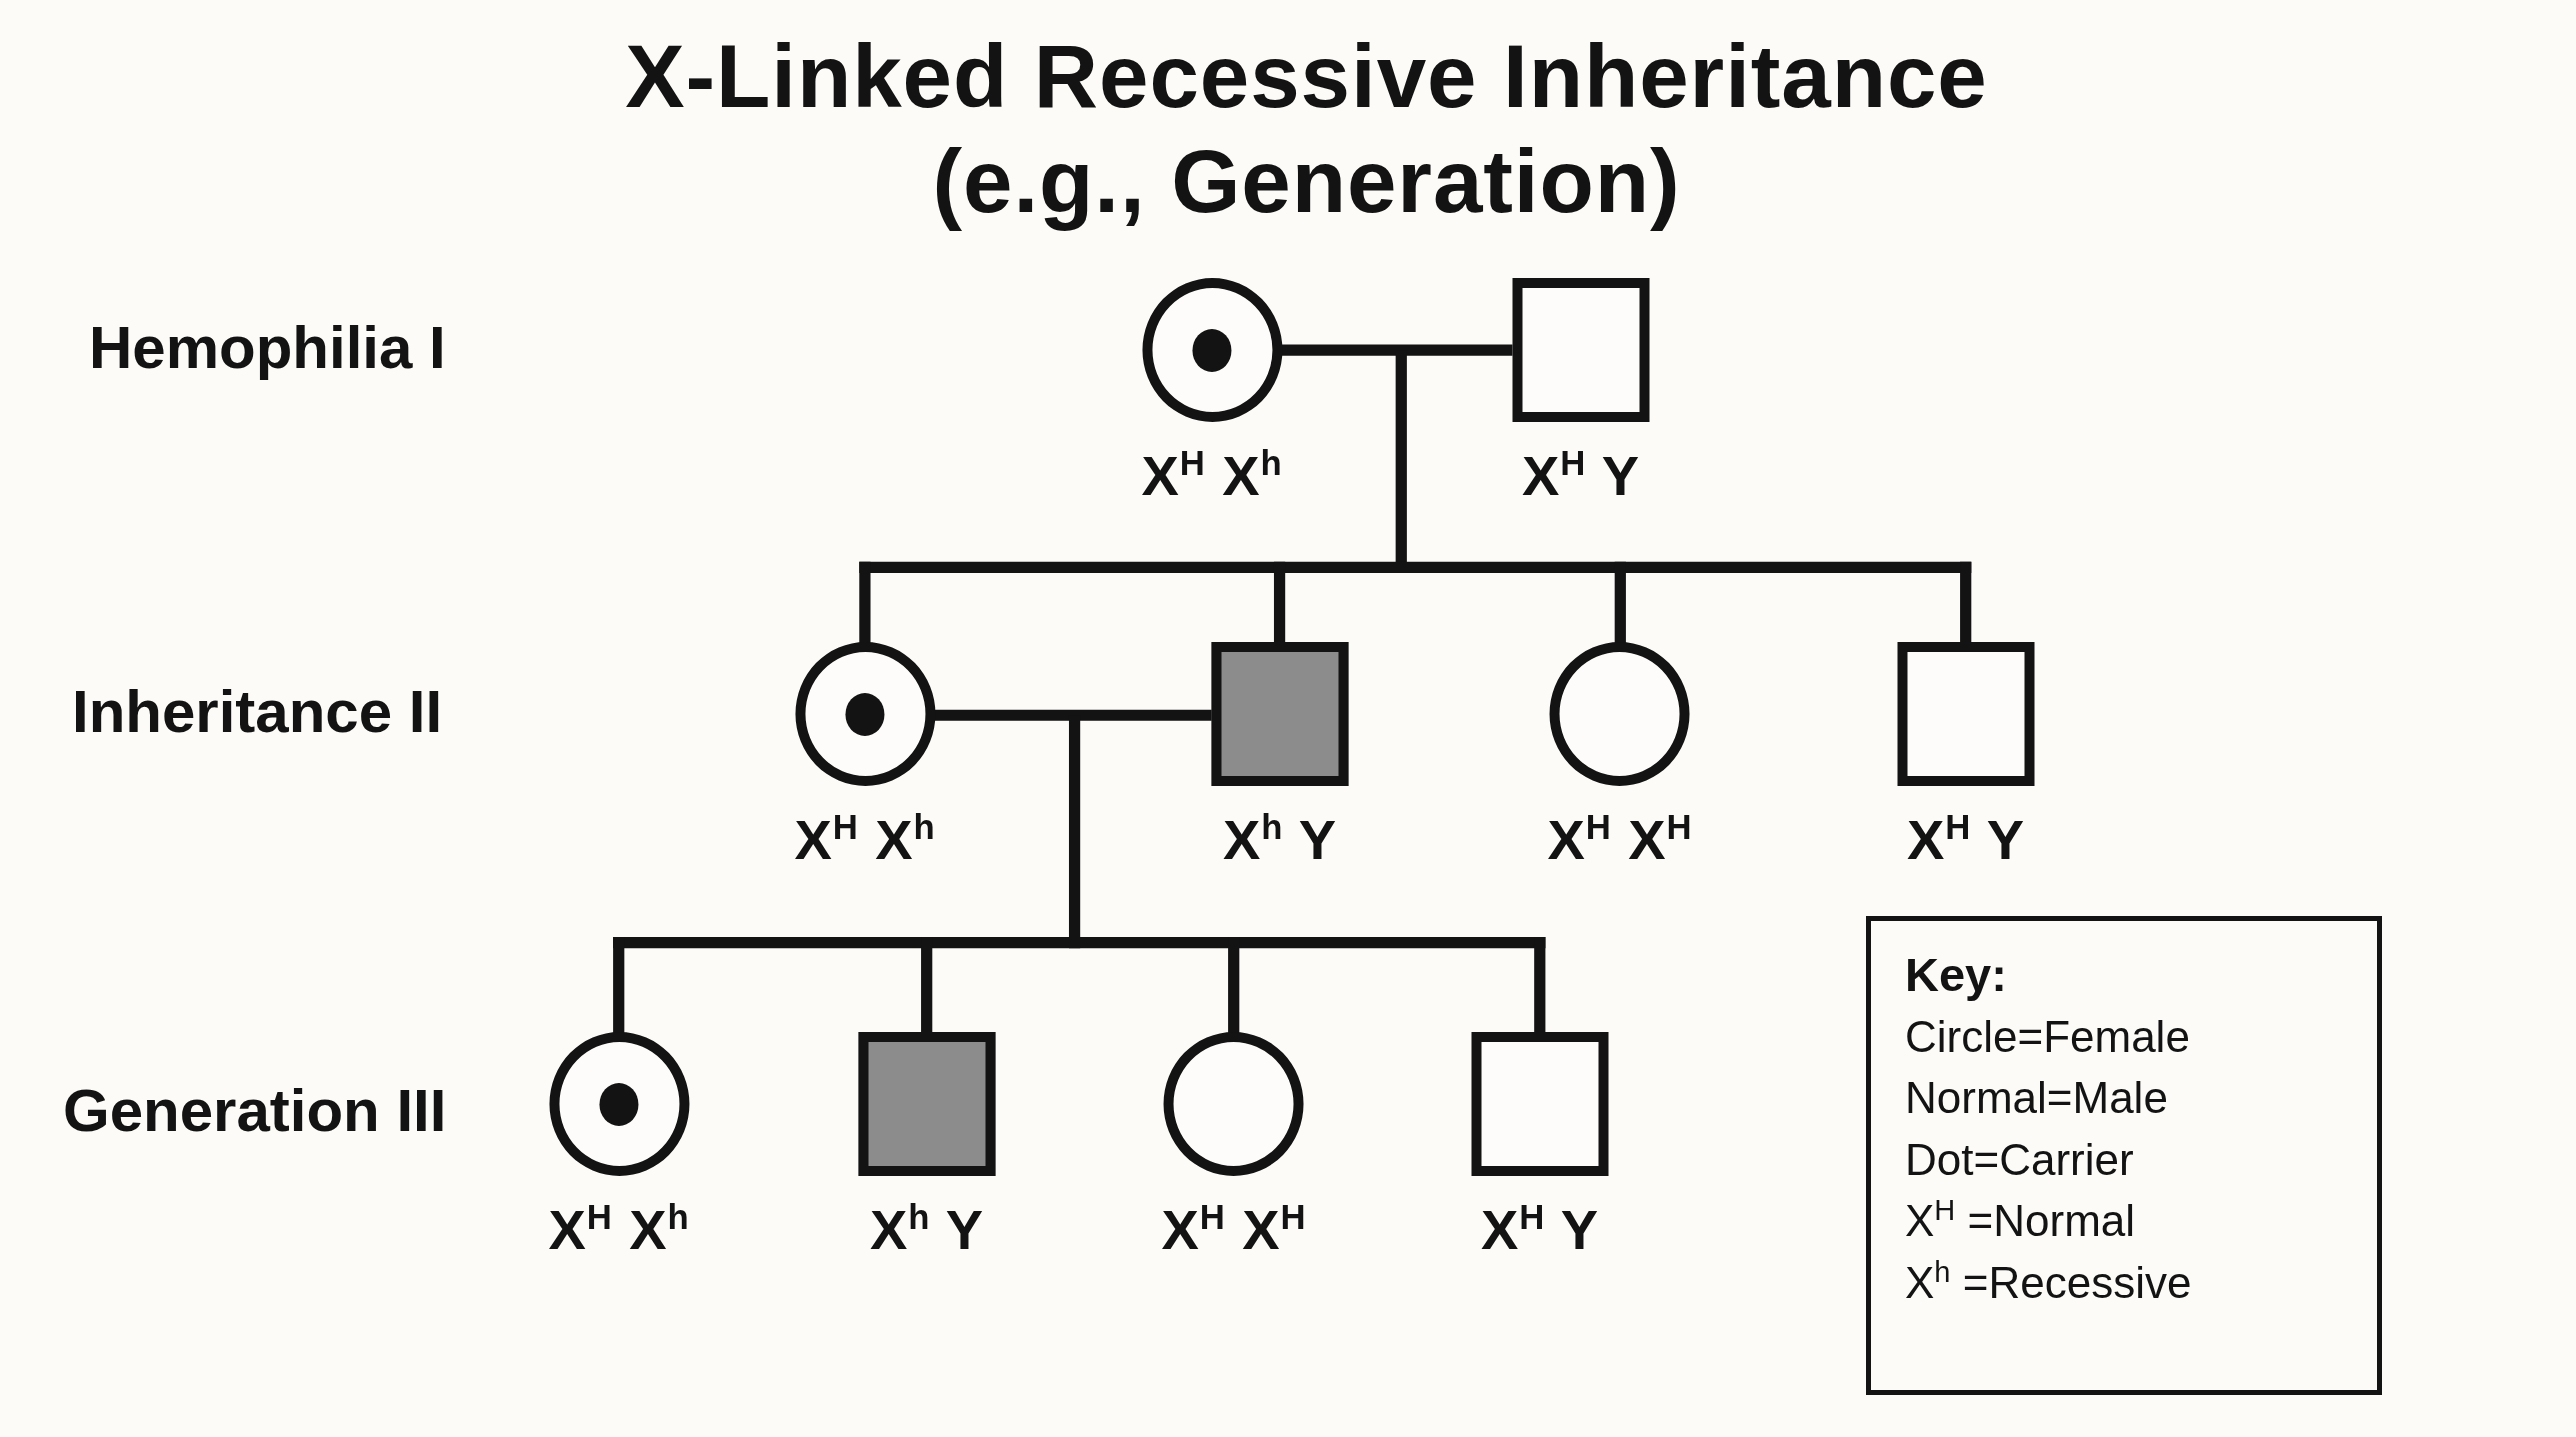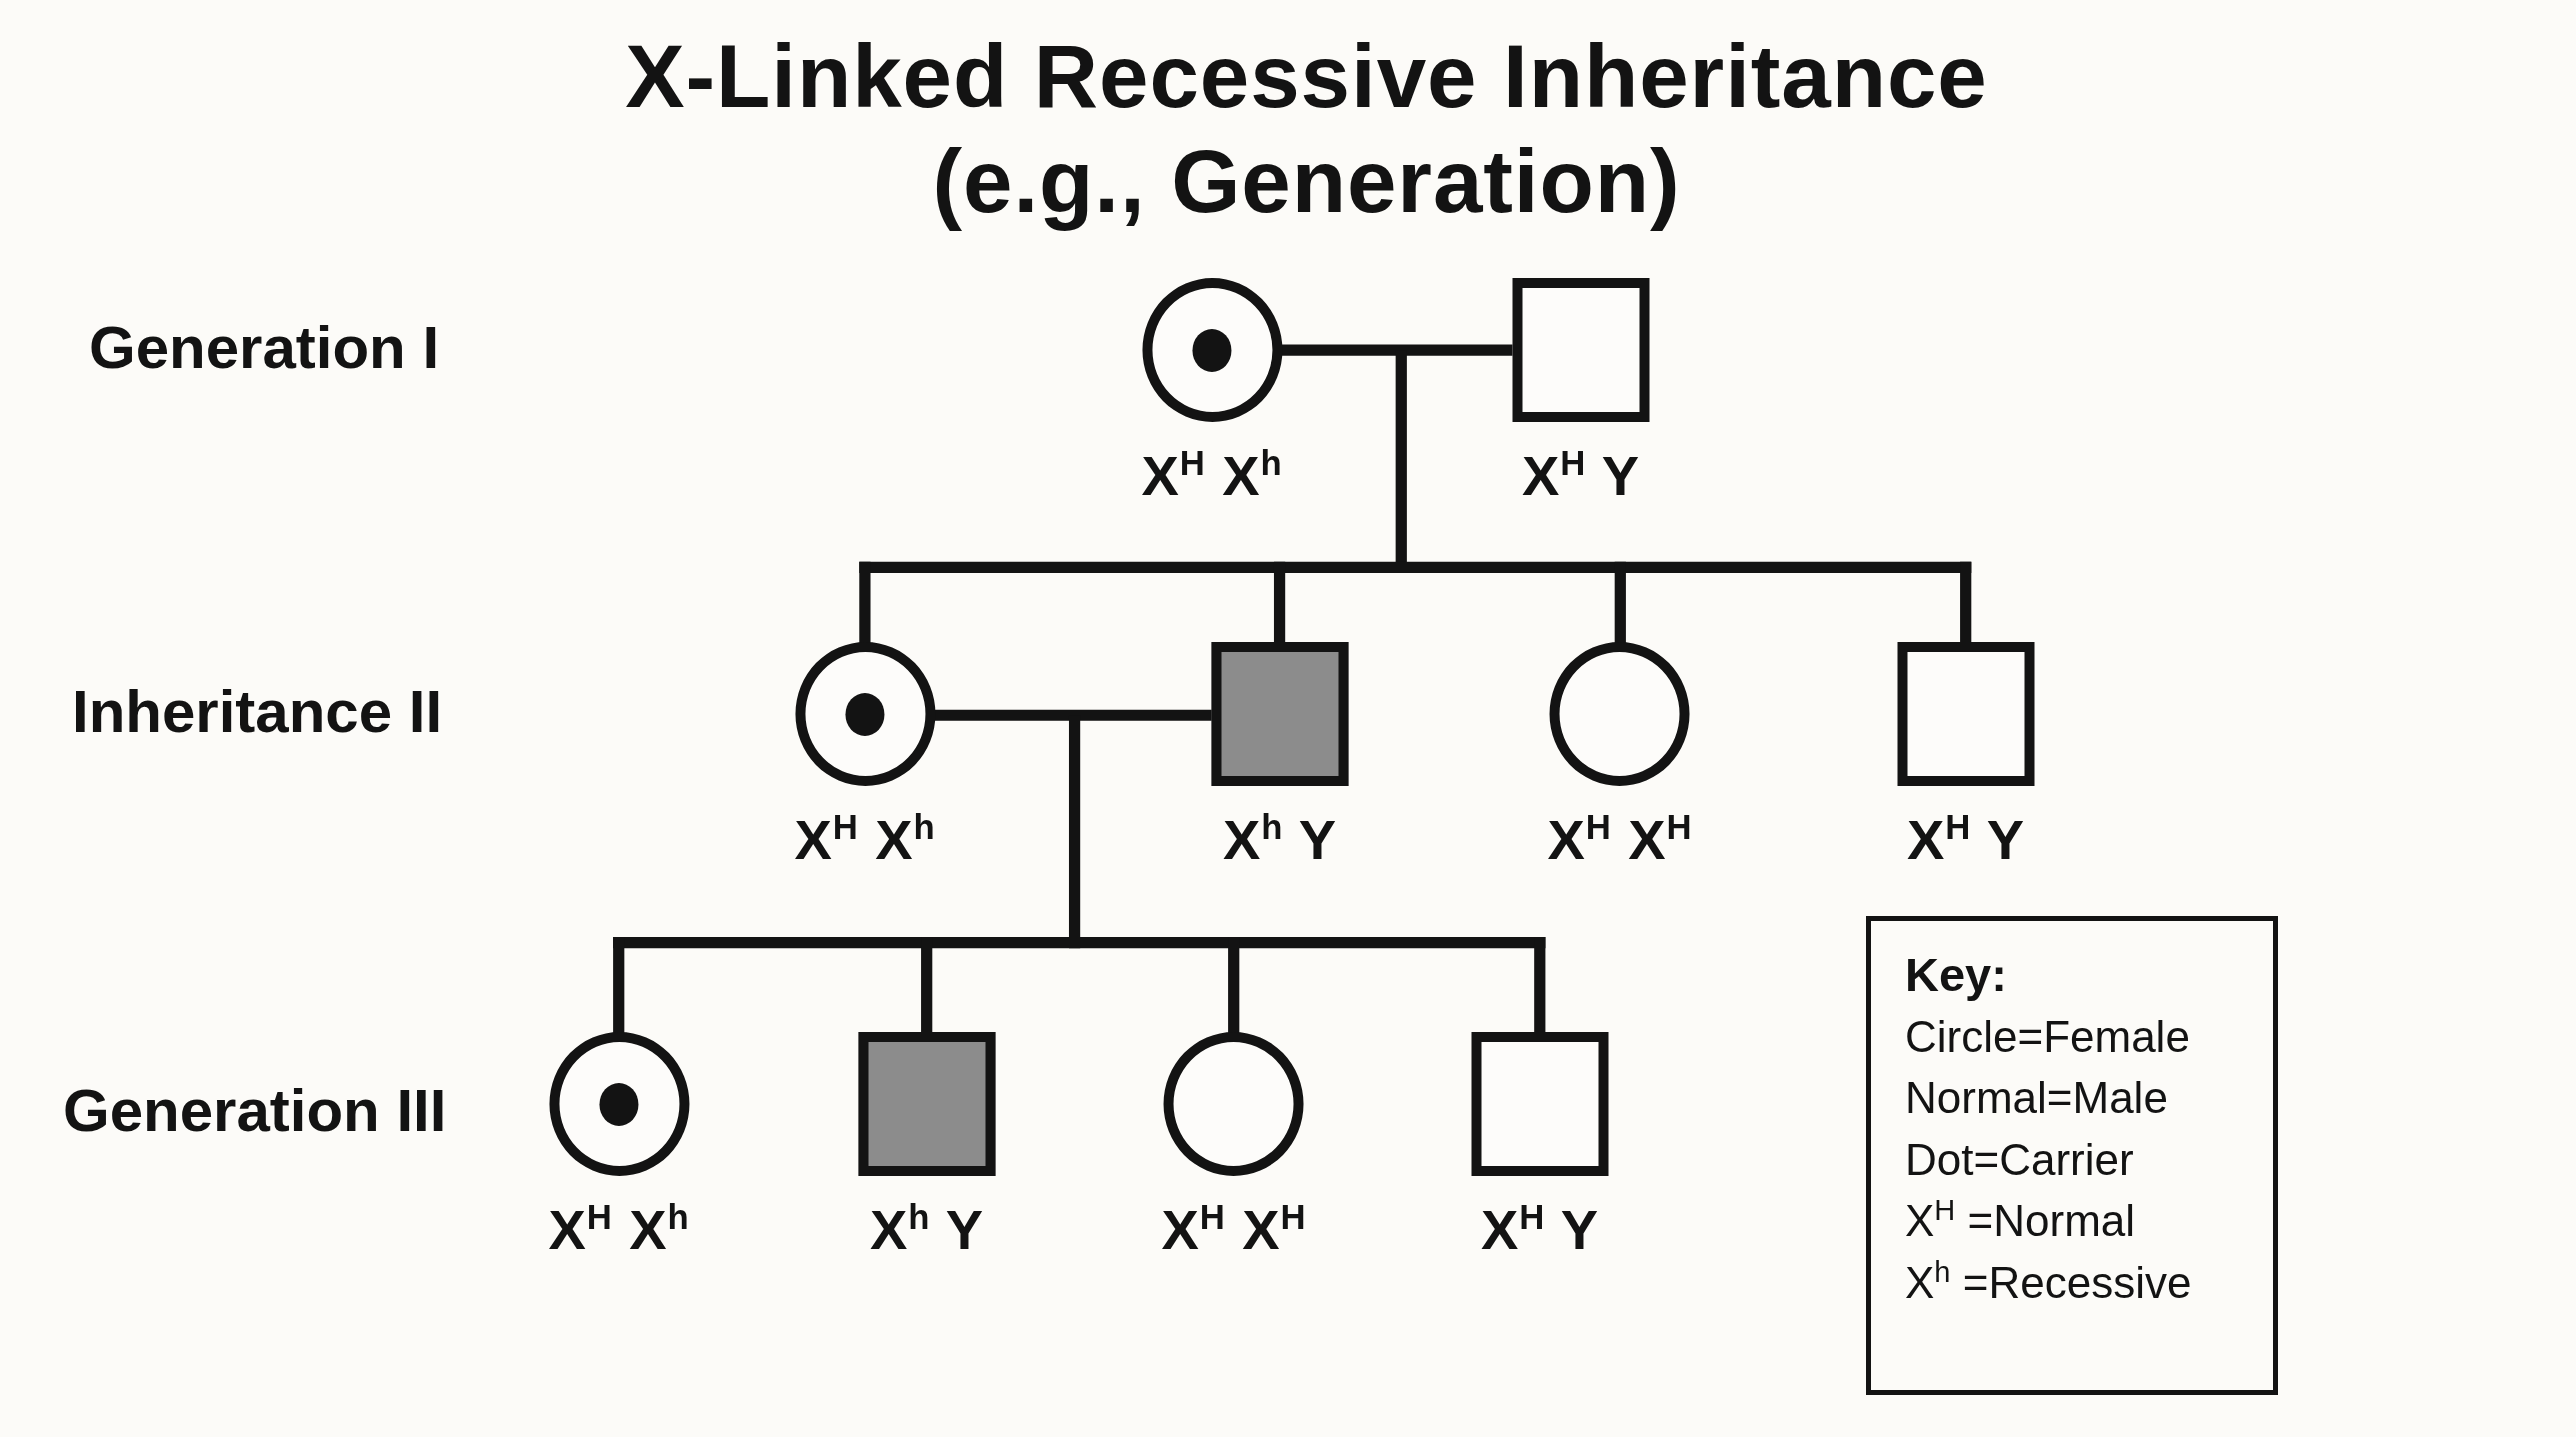--- a/index.html
+++ b/index.html
@@ -51,39 +51,39 @@
   .sym.affected{background:var(--affected);}
   .dot{width:39px;height:43px;border-radius:50%;background:var(--line);}
   .geno{
     margin-top:23px;font-weight:bold;font-size:56px;
     white-space:pre;letter-spacing:0.9px;line-height:1.1;
   }
   .geno sup{font-size:0.62em;line-height:0;}
 
   
   .legend{
-    position:absolute;left:1866px;top:916px;width:412px;height:479px;
+    position:absolute;left:1866px;top:916px;width:516px;height:479px;
     box-sizing:border-box;border:5.6px solid var(--line);
     padding:22.5px 15px 0 34px;
   }
   .legend-title{font-weight:bold;font-size:47px;line-height:1.32;}
   .legend-entry{font-size:44px;line-height:1.4;white-space:pre;}
   .legend-entry sup{font-size:0.66em;line-height:0;}
 </style>
 </head>
 <body>
 
 <div class="page">
 
   <div class="title">
     <div>X-Linked Recessive Inheritance</div>
     <div>(e.g., Generation)</div>
   </div>
 
-  <div class="gen-label g1">Generation I</div>
+  <div class="gen-label g1">Hemophilia I</div>
   <div class="gen-label g2">Inheritance II</div>
   <div class="gen-label g3">Generation III</div>
 
   <svg class="connectors" viewBox="0 0 2752 1536" aria-hidden="true">
     <path d="M1362 374 H1622"></path>
     <path d="M1497 374 V612"></path>
     <path d="M918 606 H2106"></path>
     <path d="M924 600 V700 M1367 600 V700 M1731 600 V700 M2100 600 V700"></path>
     <path d="M995 764 H1298"></path>
     <path d="M1148 764 V1013"></path>

